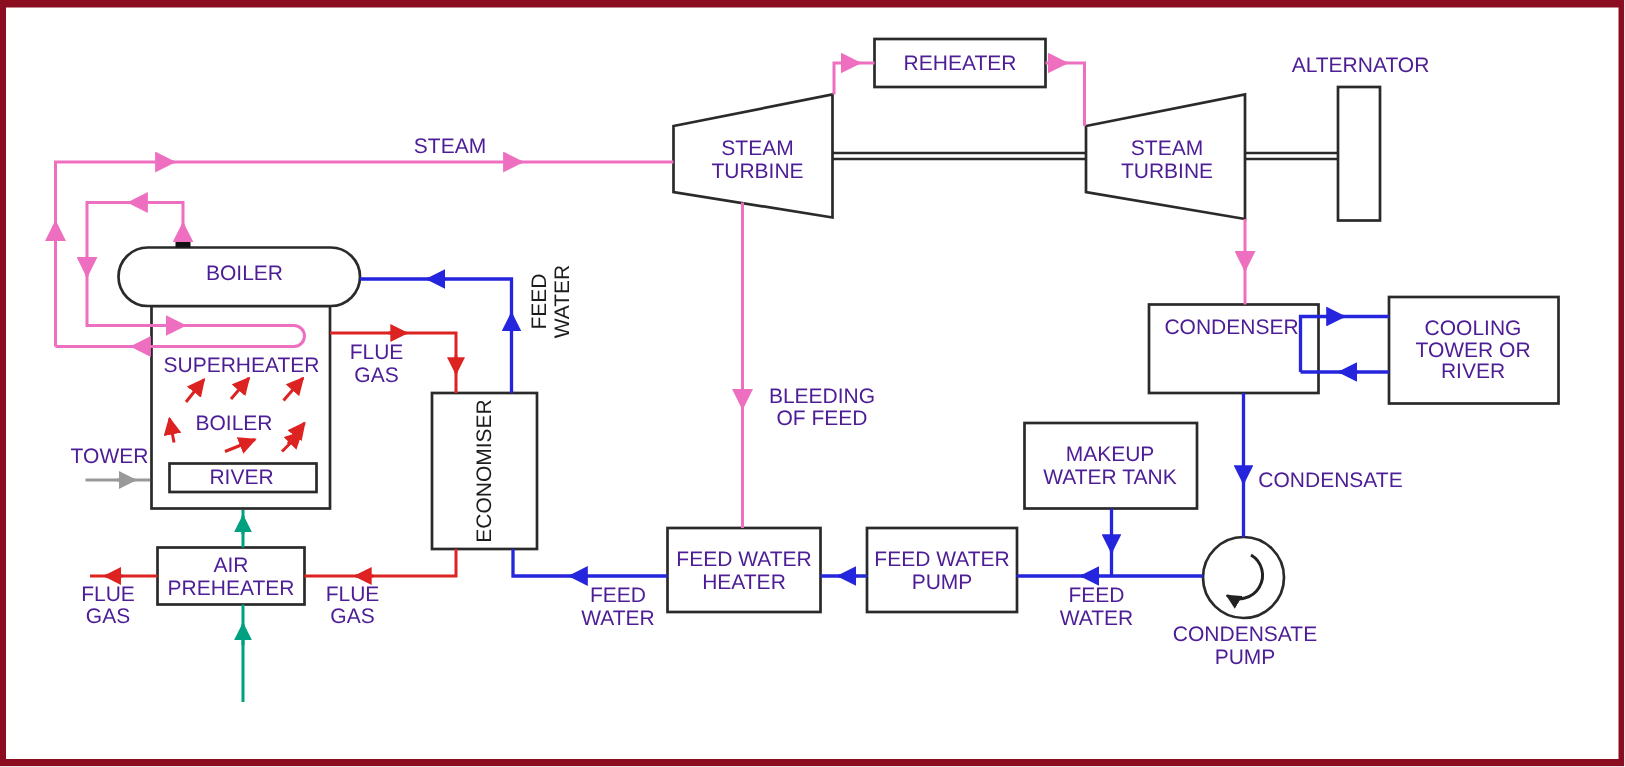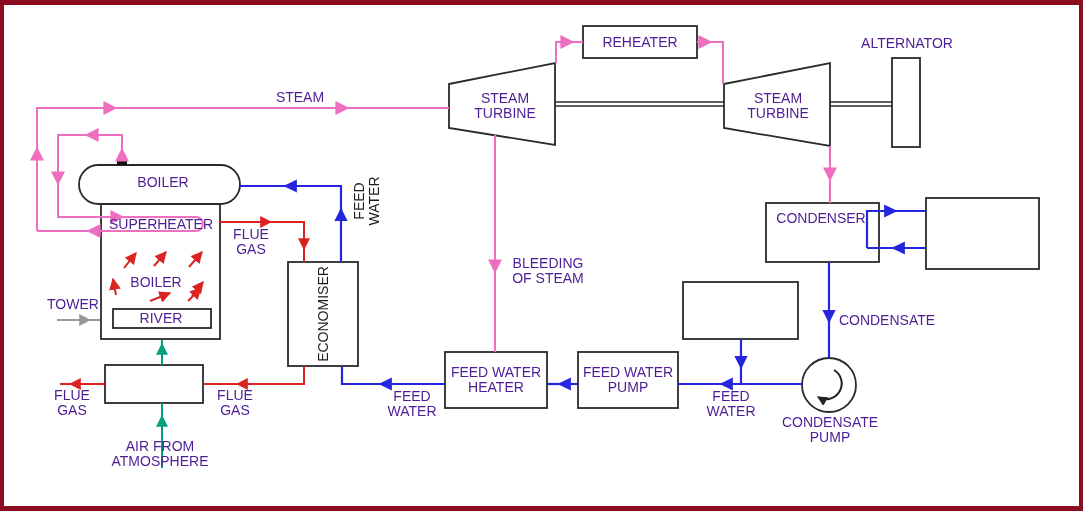--- a/index.html
+++ b/index.html
@@ -143,48 +143,53 @@
     </g>
 
     <g stroke="#999999" stroke-width="2" fill="none">
       <path d="M 57 320 H 100"></path>
       <line x1="78" y1="320" x2="90" y2="320" marker-end="url(#mk-gray)"></line>
     </g>
   </svg>
 
   <div class="lbl" style="left:300px;top:97px">STEAM</div>
   <div class="lbl" style="left:163px;top:182px">BOILER</div>
-  <div class="lbl" style="left:161px;top:224px">SUPERHEATER</div>
+  <div class="lbl" style="left:161px;top:243px">SUPERHEATER</div>
   <div class="lbl" style="left:156px;top:282px">BOILER</div>
   <div class="lbl" style="left:161px;top:318px">RIVER</div>
   <div class="lbl" style="left:73px;top:304px">TOWER</div>
   <div class="lbl" style="left:251px;top:242px">FLUE
 GAS</div>
   <div class="vlbl" style="left:323px;top:314px">ECONOMISER</div>
   <div class="vlbl" style="left:367px;top:201px">FEED
 WATER</div>
+  <div class="lbl" style="left:154px;top:384px">AIR
+PREHEATER</div>
   <div class="lbl" style="left:72px;top:403px">FLUE
 GAS</div>
   <div class="lbl" style="left:235px;top:403px">FLUE
 GAS</div>
-  <div class="lbl" style="left:160px;top:454px">AIR FROM
-ATMOSPHERE</div>
   <div class="lbl" style="left:505px;top:106px">STEAM
 TURBINE</div>
   <div class="lbl" style="left:640px;top:42px">REHEATER</div>
   <div class="lbl" style="left:778px;top:106px">STEAM
 TURBINE</div>
   <div class="lbl" style="left:907px;top:43px">ALTERNATOR</div>
   <div class="lbl" style="left:821px;top:218px">CONDENSER</div>
+  <div class="lbl" style="left:982px;top:233px">COOLING
+TOWER OR
+RIVER</div>
   <div class="lbl" style="left:887px;top:320px">CONDENSATE</div>
+  <div class="lbl" style="left:740px;top:310px">MAKEUP
+WATER TANK</div>
   <div class="lbl" style="left:830px;top:430px">CONDENSATE
 PUMP</div>
   <div class="lbl" style="left:628px;top:380px">FEED WATER
 PUMP</div>
   <div class="lbl" style="left:496px;top:380px">FEED WATER
 HEATER</div>
   <div class="lbl" style="left:412px;top:404px">FEED
 WATER</div>
   <div class="lbl" style="left:731px;top:404px">FEED
 WATER</div>
   <div class="lbl" style="left:548px;top:271px">BLEEDING
-OF STEAM</div>
+OF FEED</div>
 </div>
 
 </body></html>

